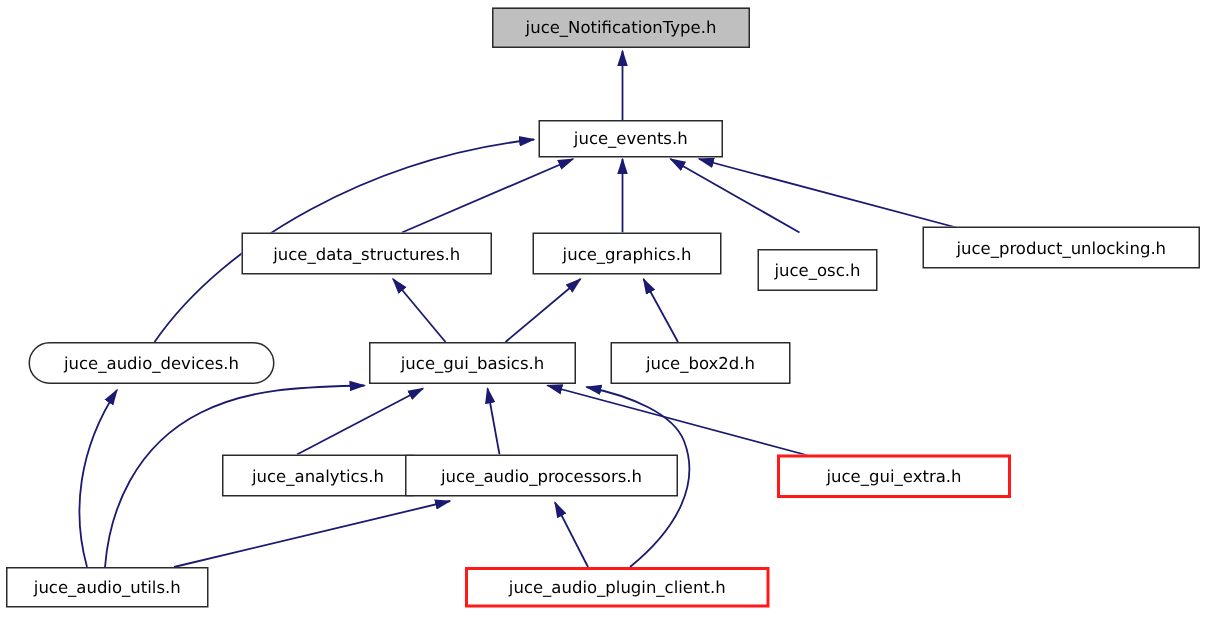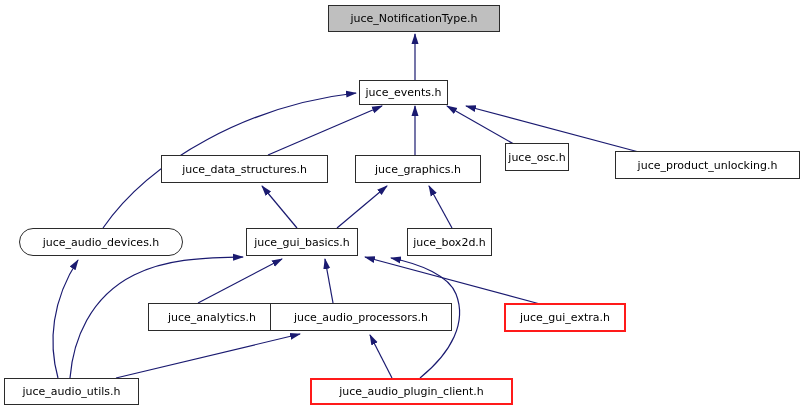--- a/index.html
+++ b/index.html
@@ -82,27 +82,27 @@
         <path class="edge" d="M116,378 L300,334" marker-end="url(#arrowhead)"></path>
         <path class="edge" d="M198,303 L282,259" marker-end="url(#arrowhead)"></path>
         <path class="edge" d="M333,303 L325,259" marker-end="url(#arrowhead)"></path>
         <path class="edge" d="M540,304 L365,257" marker-end="url(#arrowhead)"></path>
         <path class="edge" d="M392,378 L370,335" marker-end="url(#arrowhead)"></path>
         <path class="edge" d="M420,378 C452,352 467,322 456,294 C449,276 421,264 391,258" marker-end="url(#arrowhead)"></path>
       </g>
   </svg>
   <div>
       <div class="node root" style="left: 328px; top: 5px; width: 172px; height: 27px;">juce_NotificationType.h</div>
-      <div class="node normal" style="left: 359px; top: 80px; width: 89px; height: 25px;">juce_events.h</div>
+      <div class="node normal" style="left: 359px; top: 80px; width: 123px; height: 25px;">juce_events.h</div>
       <div class="node normal" style="left: 161px; top: 155px; width: 167px; height: 28px;">juce_data_structures.h</div>
       <div class="node normal" style="left: 355px; top: 155px; width: 126px; height: 28px;">juce_graphics.h</div>
-      <div class="node normal" style="left: 505px; top: 143px; width: 64px; height: 28px;">juce_osc.h</div>
+      <div class="node normal" style="left: 505px; top: 166px; width: 80px; height: 28px;">juce_osc.h</div>
       <div class="node normal" style="left: 615px; top: 151px; width: 185px; height: 28px;">juce_product_unlocking.h</div>
       <div class="node normal" style="left: 19px; top: 228px; width: 164px; height: 28px; border-radius: 14px;">juce_audio_devices.h</div>
-      <div class="node normal" style="left: 246px; top: 228px; width: 112px; height: 28px;">juce_gui_basics.h</div>
-      <div class="node normal" style="left: 407px; top: 228px; width: 85px; height: 28px;">juce_box2d.h</div>
+      <div class="node normal" style="left: 246px; top: 228px; width: 138px; height: 28px;">juce_gui_basics.h</div>
+      <div class="node normal" style="left: 407px; top: 228px; width: 120px; height: 28px;">juce_box2d.h</div>
       <div class="node normal" style="left: 112px; top: 303px; width: 128px; height: 28px; margin-left: 36px;">juce_analytics.h</div>
       <div class="node normal" style="left: 270px; top: 303px; width: 182px; height: 28px;">juce_audio_processors.h</div>
-      <div class="node truncated" style="left: 504px; top: 303px; width: 122px; height: 29px;">juce_gui_extra.h</div>
+      <div class="node truncated" style="left: 518px; top: 303px; width: 156px; height: 29px;">juce_gui_extra.h</div>
       <div class="node normal" style="left: 4px; top: 378px; width: 135px; height: 27px; text-align: center;">juce_audio_utils.h</div>
       <div class="node truncated" style="left: 310px; top: 378px; width: 203px; height: 27px;">juce_audio_plugin_client.h</div>
     </div>
 </div>
 
 </body></html>

